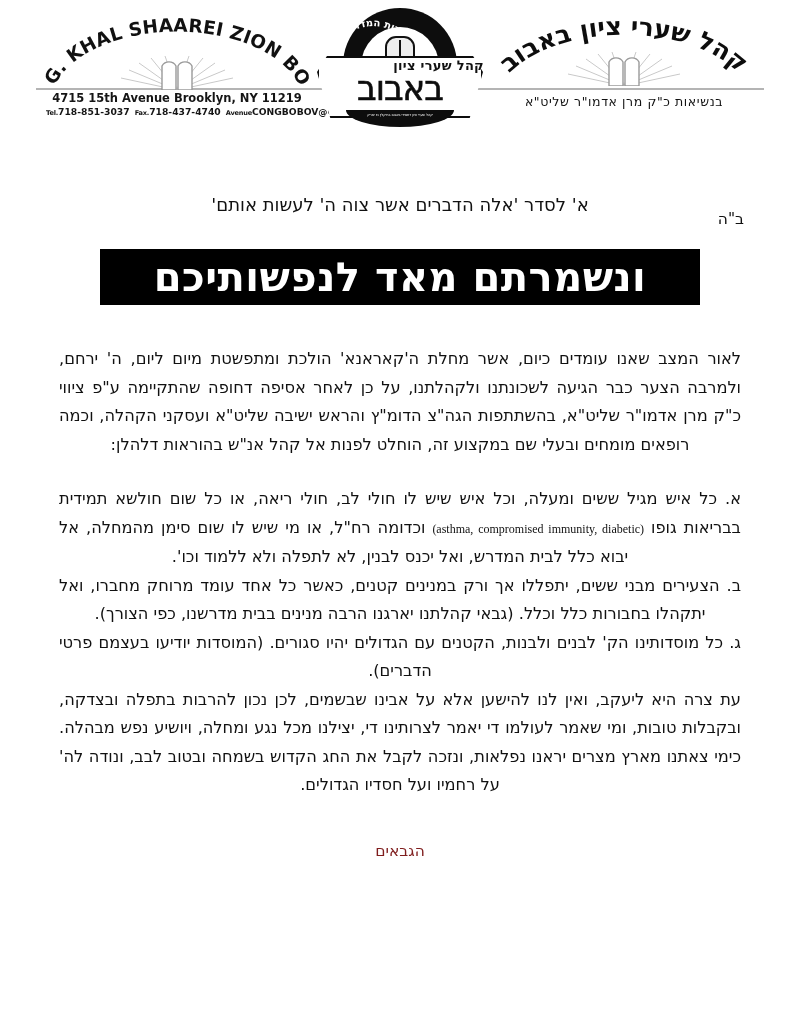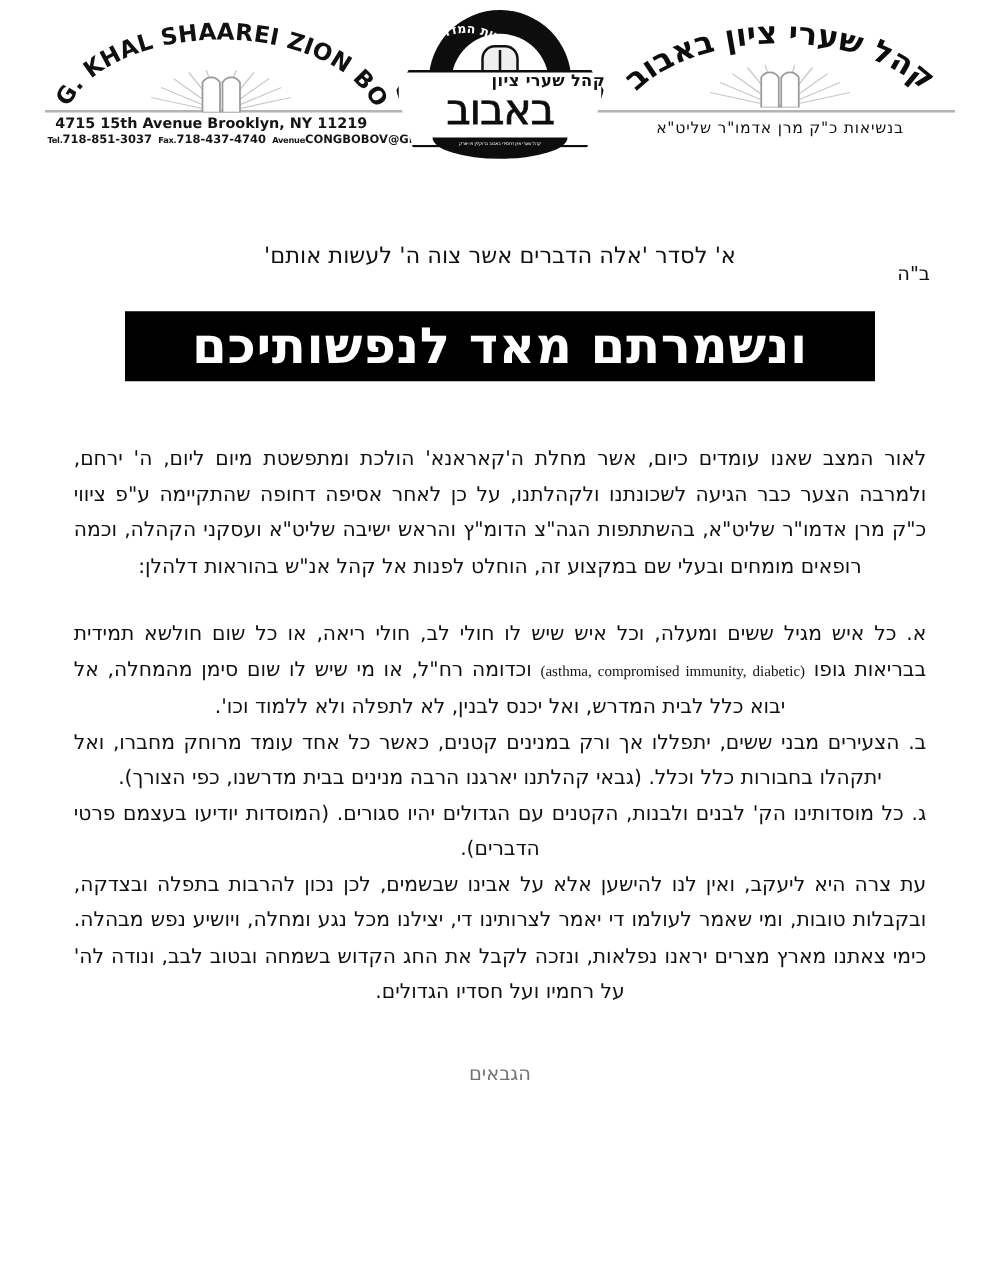--- a/index.html
+++ b/index.html
@@ -55,21 +55,21 @@
     left: 50%;
     top: 36px;
     transform: translateX(-50%);
     width: 34px;
     height: 36px;
   }
   .tablets .ray-fan { position: absolute; left: 50%; top: 2px; transform: translateX(-50%); }
 
   .addr-block {
     position: absolute;
-    left: 38px;
+    left: 46px;
     top: 92px;
     width: 262px;
     text-align: center;
     line-height: 1.12;
   }
   .addr-line {
     font-family: "DejaVu Sans", "Liberation Sans", sans-serif;
     font-weight: bold;
     font-size: 11.5px;
     color: #151515;
@@ -268,21 +268,21 @@
     font-family: "DejaVu Sans", "Liberation Sans", sans-serif;
     font-weight: bold;
     font-size: 40px;
     line-height: 44px;
     letter-spacing: 0.5px;
     white-space: nowrap;
   }
 
   .body-col {
     width: 682px;
-    margin: 12px auto;
+    margin: 4px auto;
     padding-top: 36px;
   }
   p.para {
     margin: 0;
     text-align: justify;
     text-align-last: center;
     font-family: "DejaVu Sans", "Liberation Sans", sans-serif;
     font-size: 16.2px;
     line-height: 28.5px;
     color: #111111;
@@ -313,21 +313,21 @@
     font-size: 12px;
   }
 
   .closing { margin-top: 28px; }
 
   .signature {
     margin: 42px 0 0 0;
     text-align: center;
     font-family: "DejaVu Sans", "Liberation Sans", sans-serif;
     font-size: 15.5px;
-    color: #737373;
+    color: #7f1d1d;
   }
 </style>
 </head>
 <body>
 
 <div class="letterhead">
 
   <div class="hr-rule"></div>
 
   <div class="logo-left">

